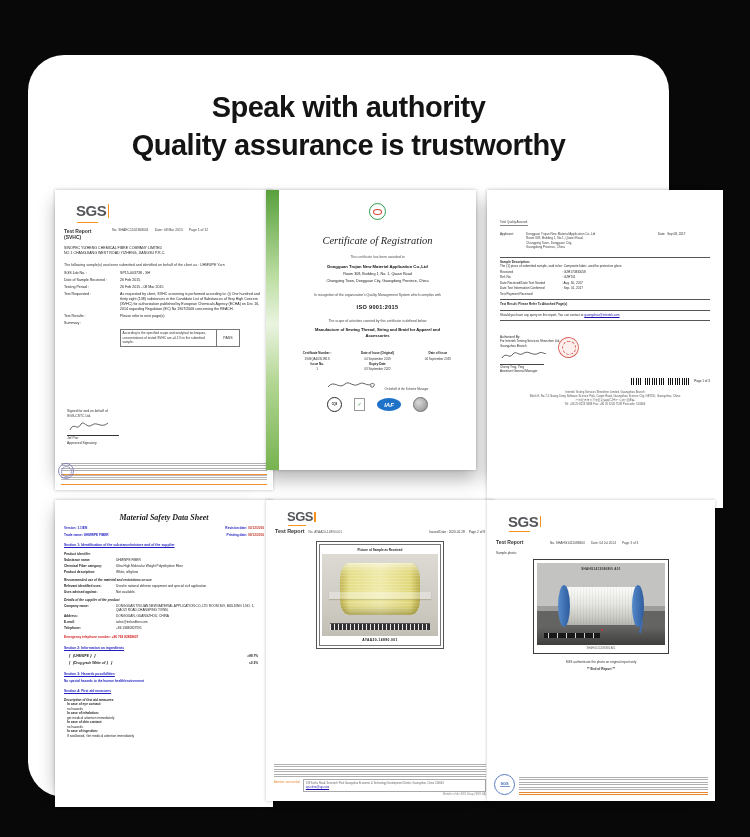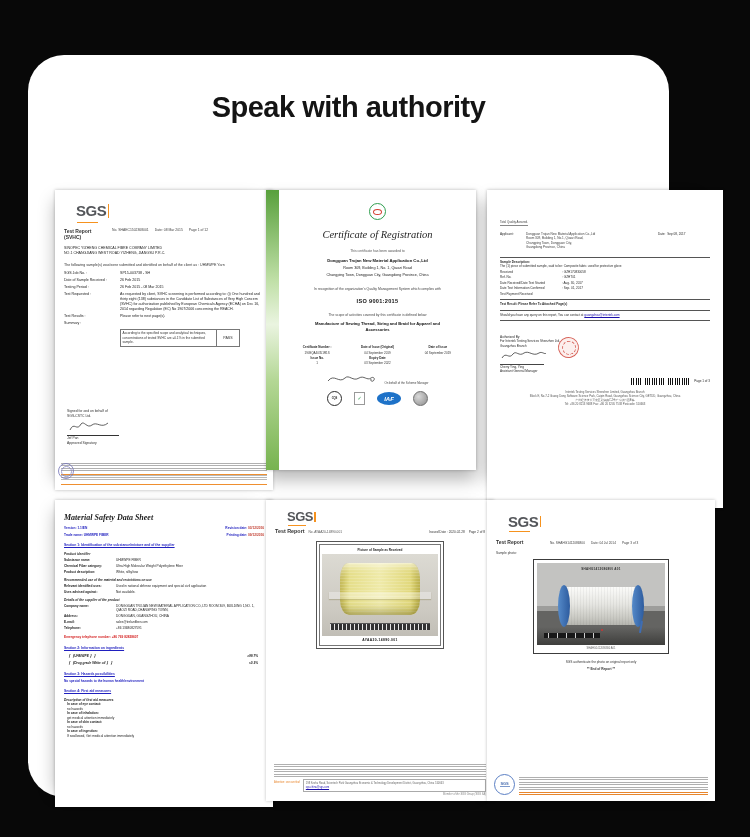--- a/index.html
+++ b/index.html
@@ -36,21 +36,21 @@
   #c1 .foot .micro{height:9px}
   #c1 .frules{margin-top:2px;height:9px;border-top:1px solid #ef8f2f;border-bottom:1px solid #ef8f2f;background:repeating-linear-gradient(180deg,#b9b9b9 0 .7px,transparent .7px 2.2px),linear-gradient(90deg,transparent 0 31%,#fff 31% 33%,transparent 33% 64%,#fff 64% 66%,transparent 66%)}
   #c1 .pstamp{position:absolute;left:3px;bottom:11px;width:14px;height:14px;border:1px solid #7272b8;border-radius:50%;opacity:.8;display:flex;align-items:center;justify-content:center}
   #c1 .pstamp i{width:9px;height:9px;border:.6px solid #8585c5;border-radius:50%}
   
   #c2 .paper{text-align:center;font-size:3.4px;line-height:1.4}
   #c2 .stripe{position:absolute;left:0;top:0;bottom:0;width:13px;background:linear-gradient(180deg,#58a03c,#bfdfa6 32%,#eaf4e0 48%,#b4d795 68%,#77b350 100%)}
   #c2 .inner{position:absolute;left:13px;right:0;top:0;bottom:0;padding:10px 10px 6px}
   #c2 .ring{width:15px;height:15px;border:1.6px solid #2f9e4e;border-radius:50%;margin:3px auto 0;display:flex;align-items:center;justify-content:center}
   #c2 .ring i{display:block;width:7px;height:4px;border:.8px solid #d43c2f;border-radius:50%}
-  #c2 .ctitle{font-family:"Liberation Serif",serif;font-style:italic;font-size:10.5px;color:#1e1e1e;margin-top:8px}
+  #c2 .ctitle{font-family:"Liberation Serif",serif;font-style:italic;font-size:10.5px;color:#1e1e1e;margin-top:14px}
   #c2 .aw{color:#555;margin-top:6px}
   #c2 .co{font-weight:bold;font-size:4.2px;margin-top:5px;color:#111}
   #c2 .ad{font-size:3.7px;margin-top:1.5px;color:#222}
   #c2 .rec{margin-top:9px;color:#444}
   #c2 .std{font-weight:bold;font-size:5.6px;margin-top:7px;color:#111;letter-spacing:.3px}
   #c2 .sc1{margin-top:7px;color:#444}
   #c2 .sc2{font-weight:bold;font-size:4.1px;margin:3px auto 0;width:82%;color:#111}
   #c2 .flds{display:grid;grid-template-columns:1fr 1fr 1fr;gap:1px 4px;margin-top:13px;font-size:3px;color:#333}
   #c2 .flds b{font-weight:bold;color:#222}
   #c2 .sigrow{display:flex;align-items:flex-end;justify-content:center;gap:6px;margin-top:7px}
@@ -77,21 +77,21 @@
   #c3 .lnk{color:#1a0dab;text-decoration:underline}
   #c3 .auth{margin-top:12px;position:relative}
   #c3 .rstamp{position:absolute;left:58px;top:2px;width:19px;height:19px;border:1.8px solid rgba(208,76,66,.85);border-radius:50%;transform:rotate(-14deg);display:flex;align-items:center;justify-content:center;background:rgba(230,120,110,.12)}
   #c3 .rstamp i{width:12px;height:12px;border:.7px dashed rgba(208,76,66,.8);border-radius:50%}
   #c3 .nline{width:44px;border-top:.6px solid #444;margin-top:1px}
   #c3 .bcrow{display:flex;align-items:center;justify-content:flex-end;gap:5px;margin-top:4px}
   #c3 .bc{width:58px;height:7px;background:repeating-linear-gradient(90deg,#111 0 .9px,transparent .9px 2.3px)}
   #c3 .cfoot{text-align:center;color:#555;font-size:2.8px;margin-top:5px;line-height:1.5}
   
   #c4 .paper{padding:12px 9px;font-size:3.2px;line-height:1.42;color:#222}
-  #c4 .mtitle{font-family:"Liberation Serif",serif;font-style:italic;font-weight:bold;font-size:8px;color:#1a1a1a}
+  #c4 .mtitle{font-family:"Liberation Serif",serif;font-style:italic;font-weight:bold;font-size:8px;text-align:center;color:#1a1a1a}
   #c4 .mh{display:flex;justify-content:space-between;margin-top:2.5px;font-weight:bold;color:#1f1fbf}
   #c4 .red{color:#c0392b}
   #c4 .sec{color:#1f1fbf;font-weight:bold;text-decoration:underline;margin-top:6px;font-size:3.4px}
   #c4 .it{font-style:italic;font-weight:bold;margin-top:3.5px}
   #c4 .kv{display:flex;margin-top:1.4px}
   #c4 .k{width:52px;flex:none;font-weight:bold}
   #c4 .v{flex:1}
   #c4 .emg{color:#d42020;font-weight:bold;margin-top:5px}
   #c4 .ing{display:flex;justify-content:space-between;font-weight:bold;font-style:italic;margin-top:3px;padding:0 6px 0 3px}
   #c4 .blue{color:#1f1fbf;font-weight:bold}
@@ -143,20 +143,21 @@
   #c6 .fm{flex:1}
   #c6 .fm .micro{height:14px}
   #c6 .oline{height:3px;background:repeating-linear-gradient(180deg,#e8862c 0 .7px,transparent .7px 2.2px);margin-top:1px}
 </style>
 </head>
 <body>
 
 <div class="card">
   <div class="heading">
     <div>Speak with authority</div>
+    <div>Quality assurance is trustworthy</div>
   </div>
 
   <div class="grid">
 
     <div class="frame" id="c1">
       <div class="paper">
         <div class="sgs logo">SGS</div>
         <div class="hdr">
           <div class="ttl">
             <div>Test Report</div>

